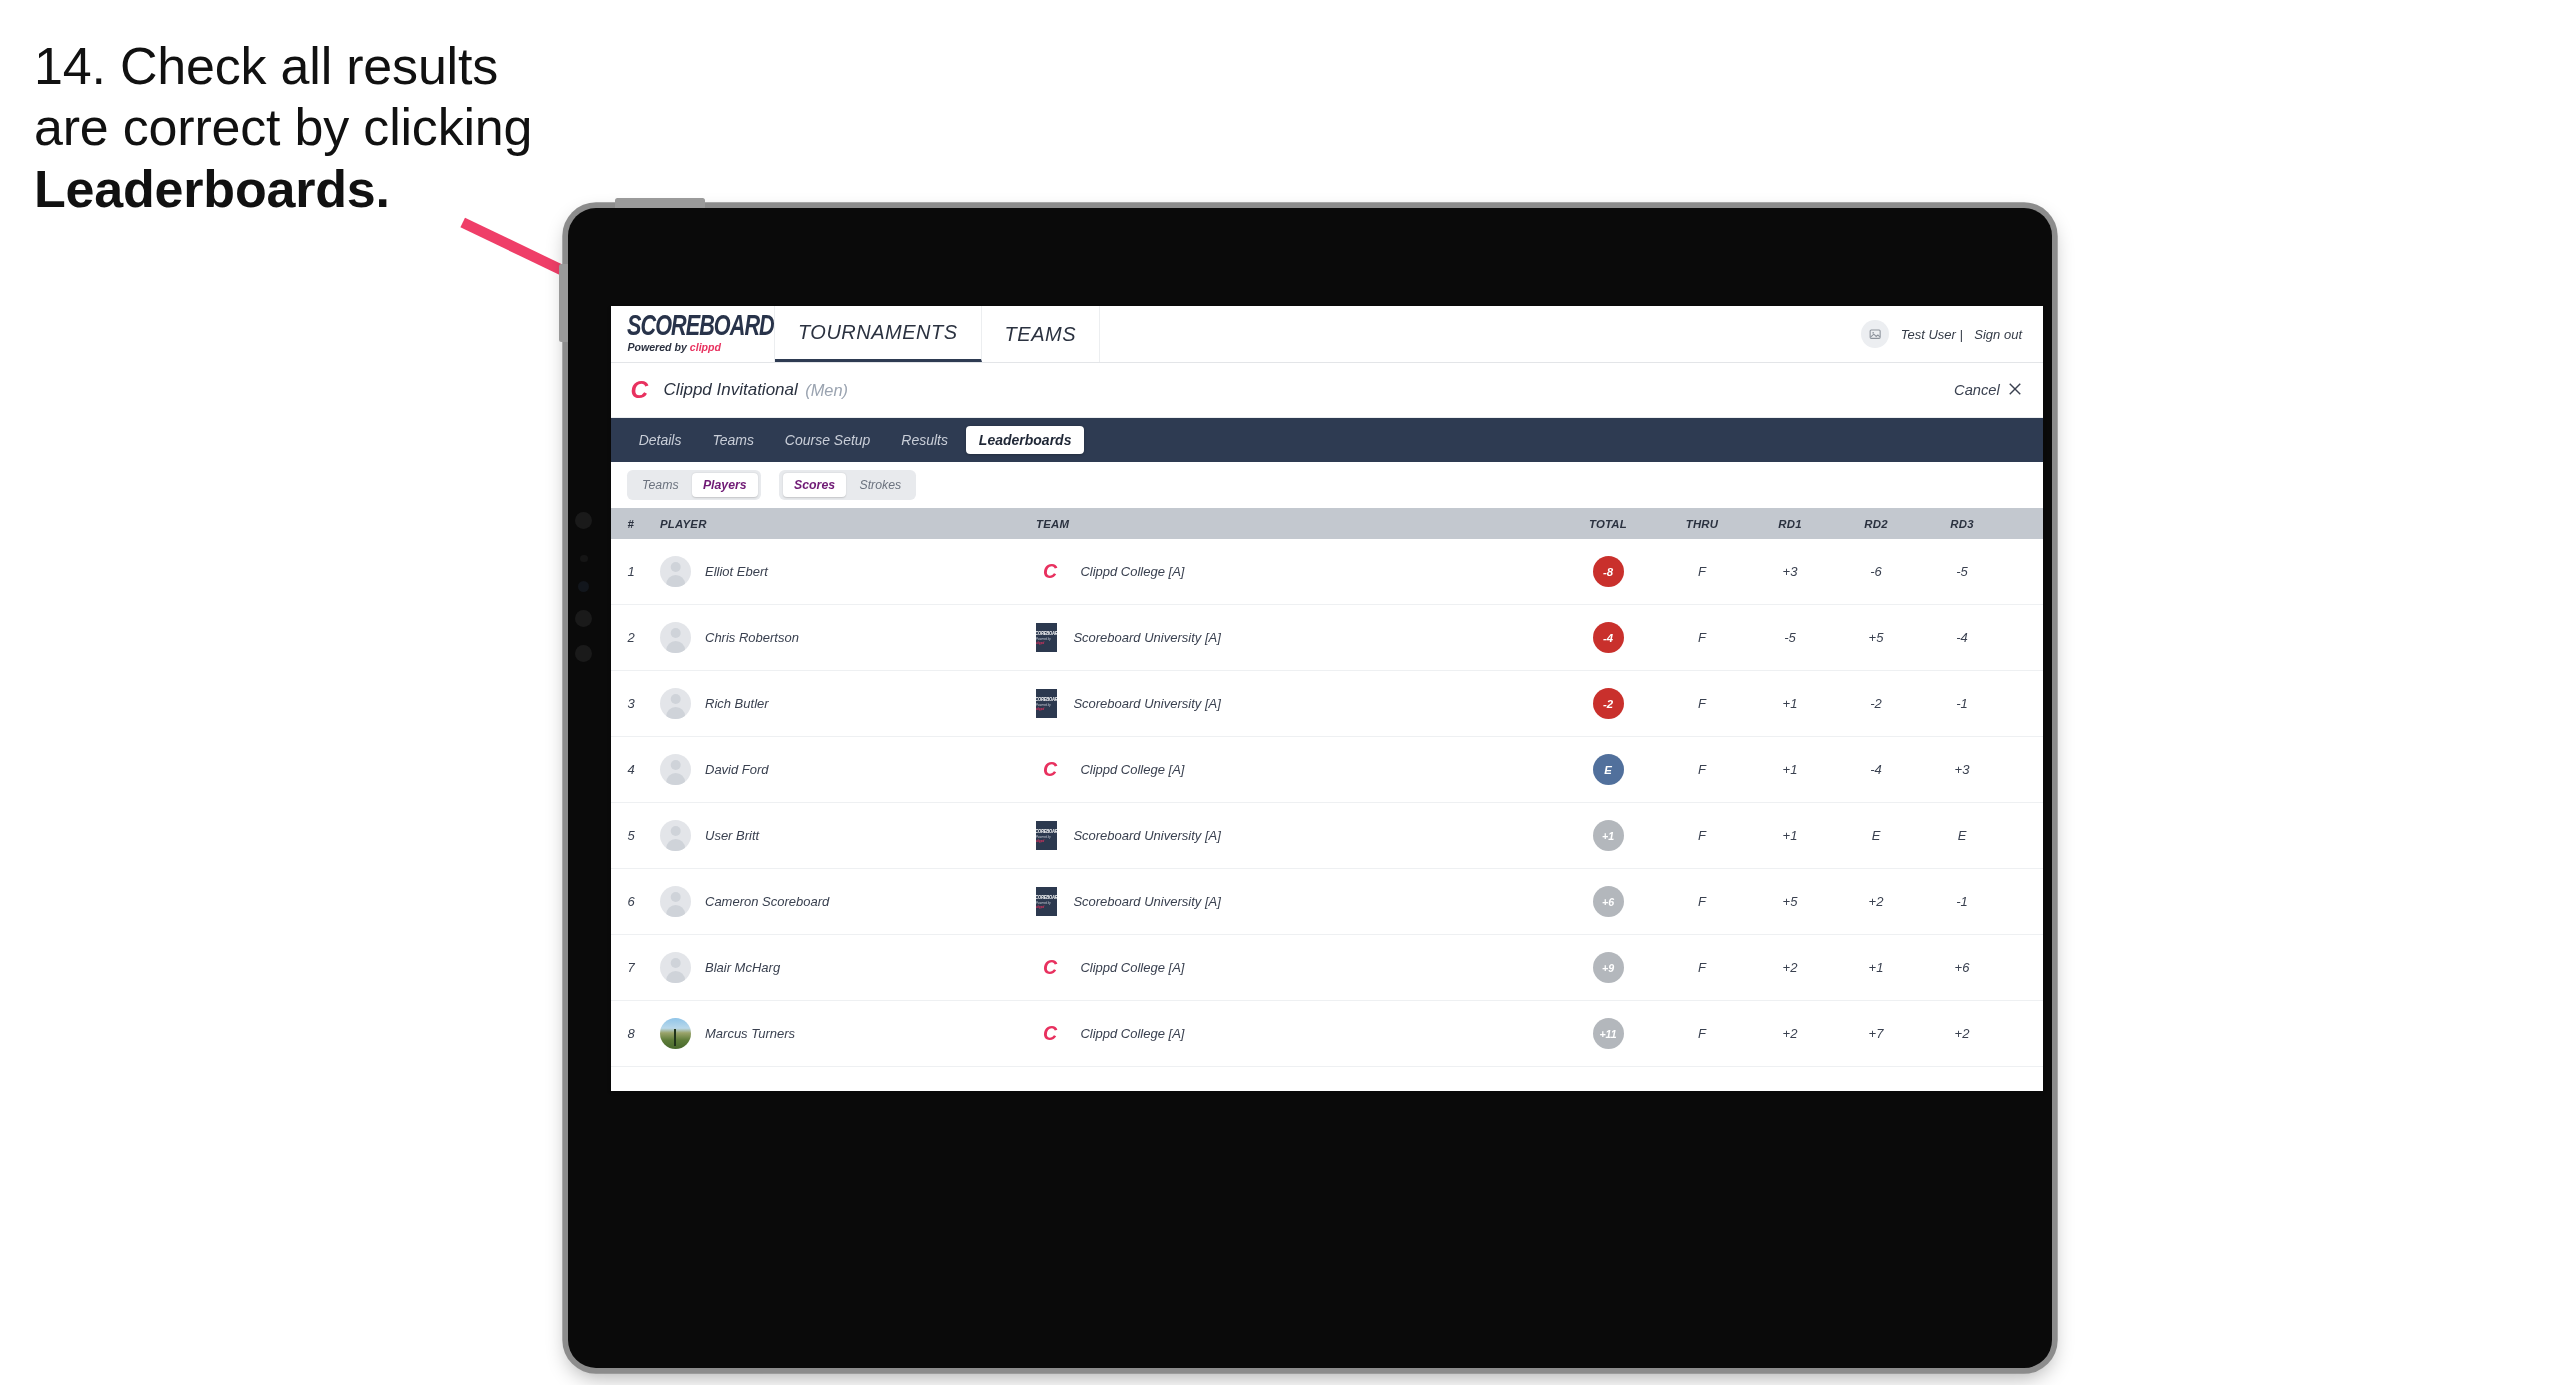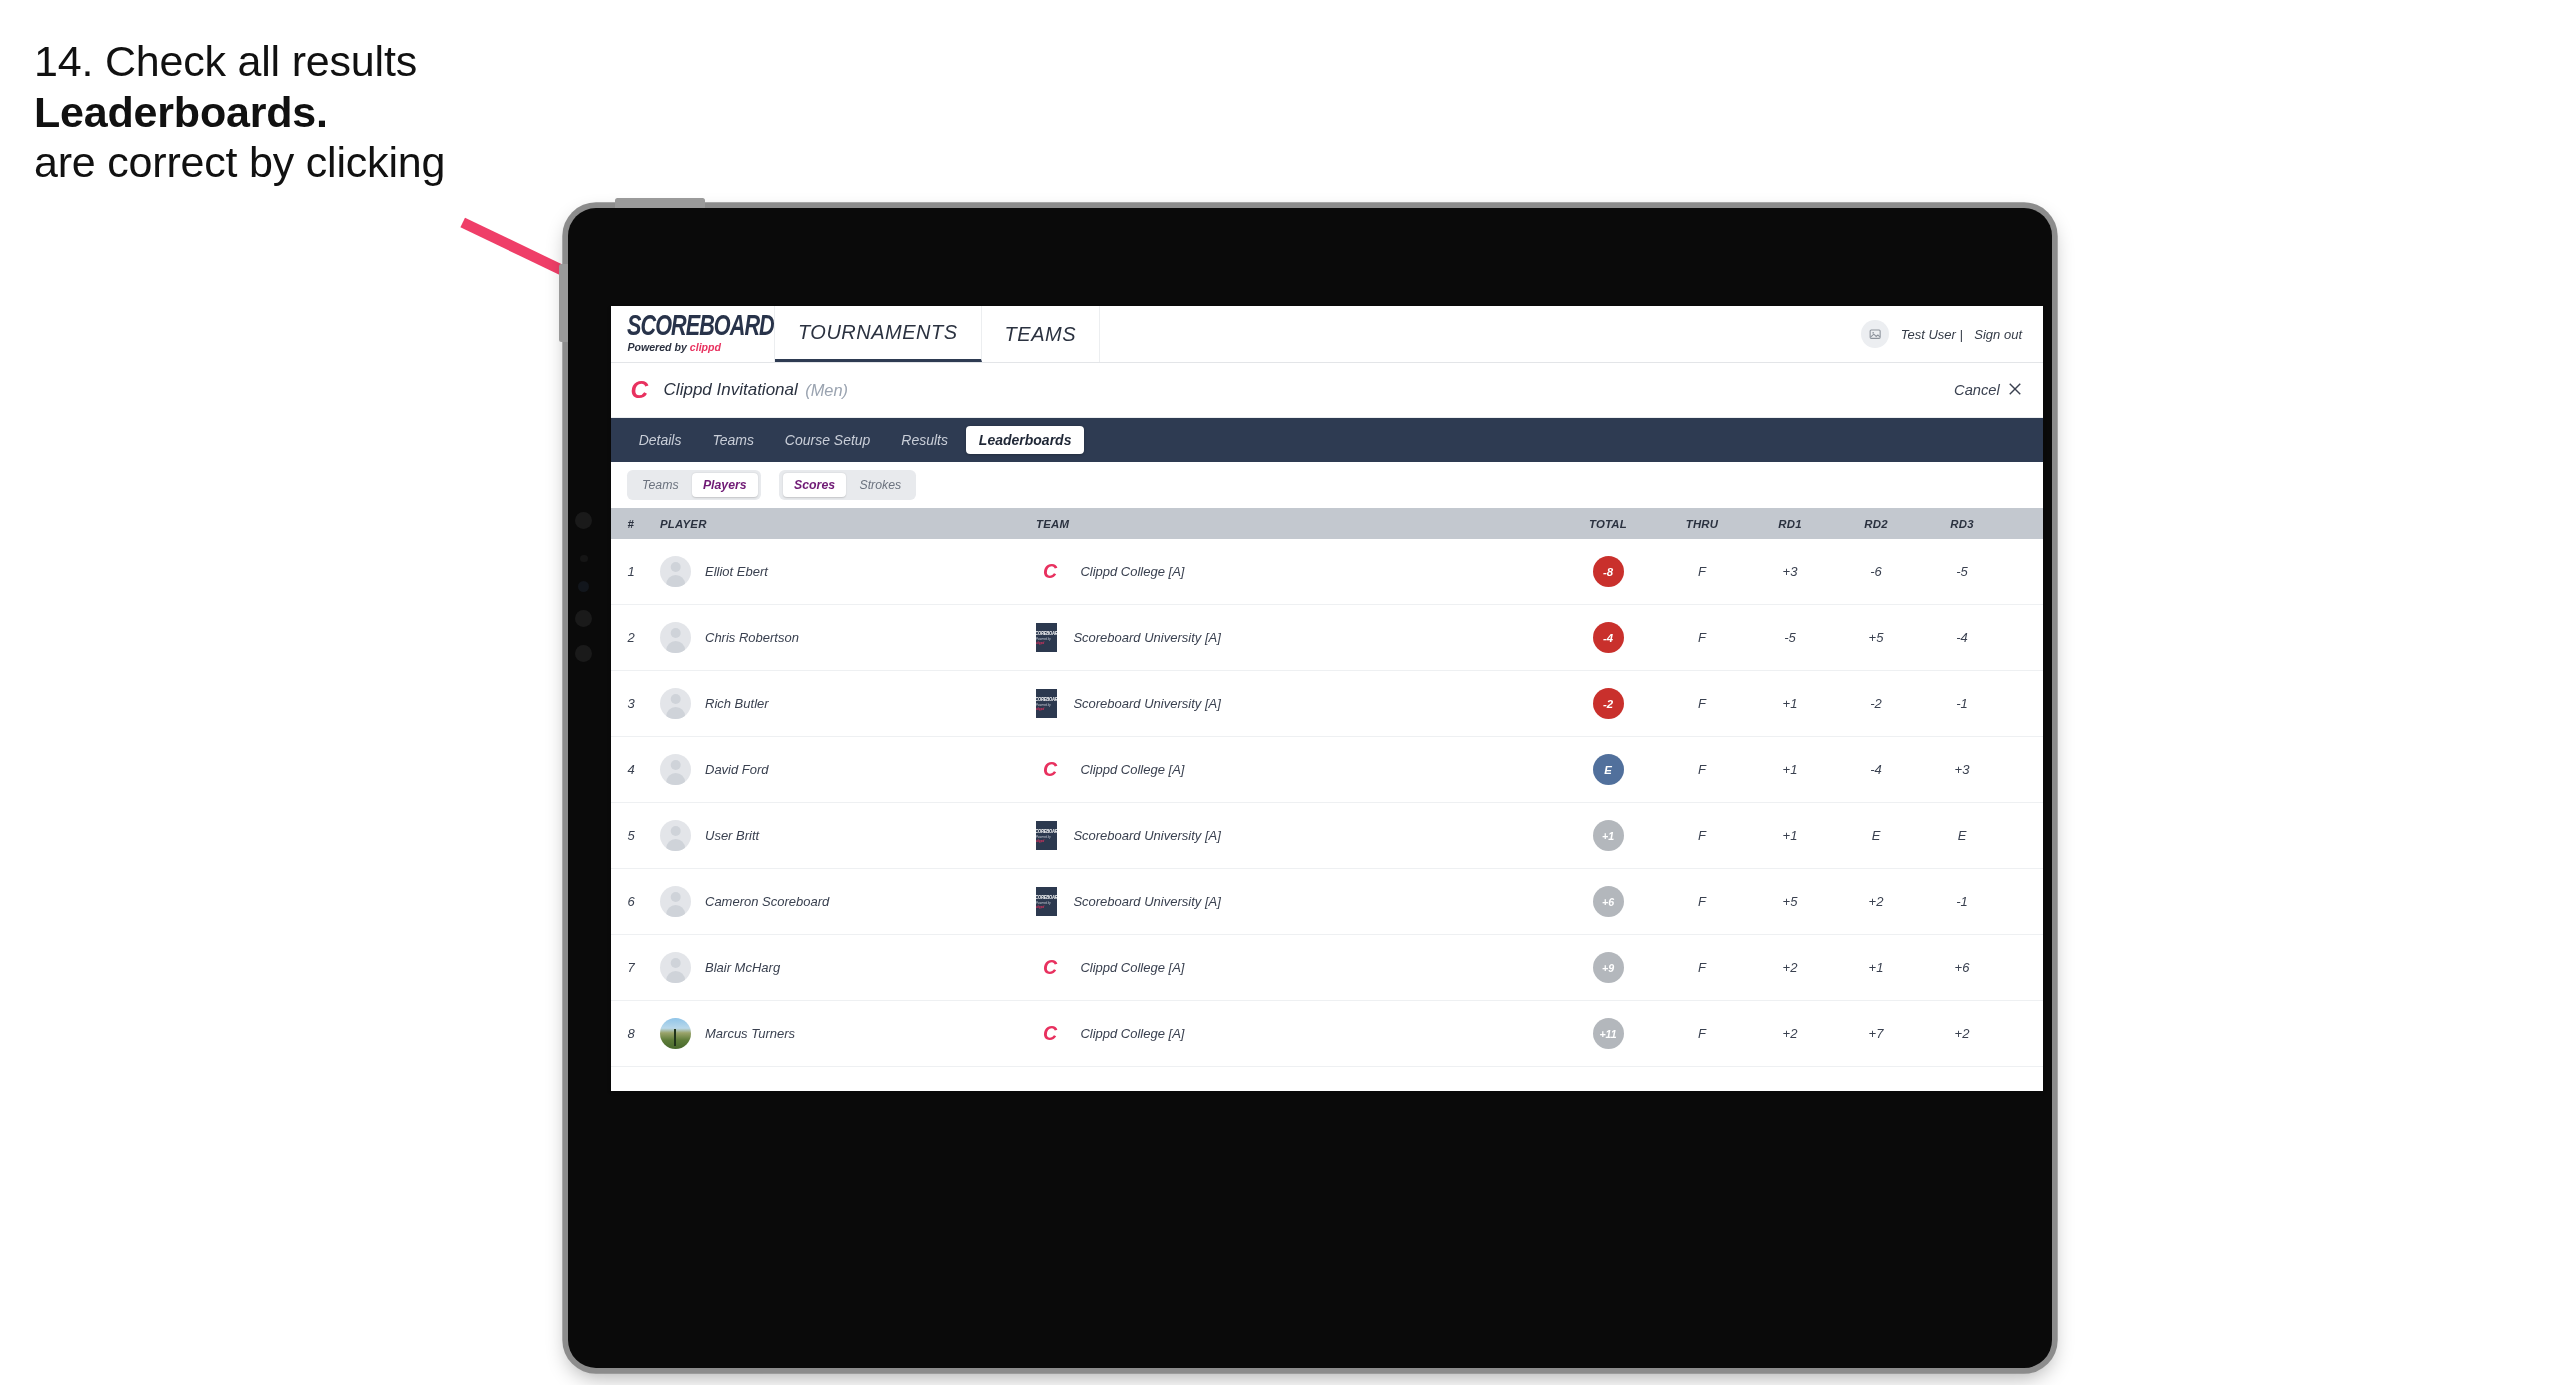--- a/index.html
+++ b/index.html
@@ -14,21 +14,21 @@
     font-family: "Liberation Sans", sans-serif;
     overflow: hidden;
   }
 
   
   #caption {
     position: absolute;
     left: 34px;
     top: 36px;
     width: 670px;
-    font-size: 43px;
+    font-size: 52px;
     line-height: 1.18;
     color: #111111;
     letter-spacing: -0.2px;
   }
   #caption .line { display: block; white-space: pre; }
   #caption .bold { font-weight: bold; }
 
   
   #arrow-svg {
     position: absolute;
@@ -343,22 +343,22 @@
   }
   .badge.under { background: #c9302c; }
   .badge.even  { background: #51709c; }
   .badge.over  { background: #b3b7bc; font-size: 10.6px; }
 </style>
 </head>
 <body>
 
 <div id="caption">
   <span class="line">14. Check all results</span>
+  <span class="line">are correct by clicking</span>
   <span class="line bold">Leaderboards.</span>
-  <span class="line">are correct by clicking</span>
 </div>
 
 <svg id="arrow-svg" viewBox="0 0 3151 1695">
   <defs>
     <marker id="arrowhead" markerWidth="5" markerHeight="5" refX="2.2" refY="2.5" orient="auto">
       <polygon points="0,0 5,2.5 0,5" fill="#ef3e68"></polygon>
     </marker>
   </defs>
   <line x1="566" y1="272" x2="1160" y2="557" stroke="#ef3e68" stroke-width="13" marker-end="url(#arrowhead)"></line>
 </svg>

